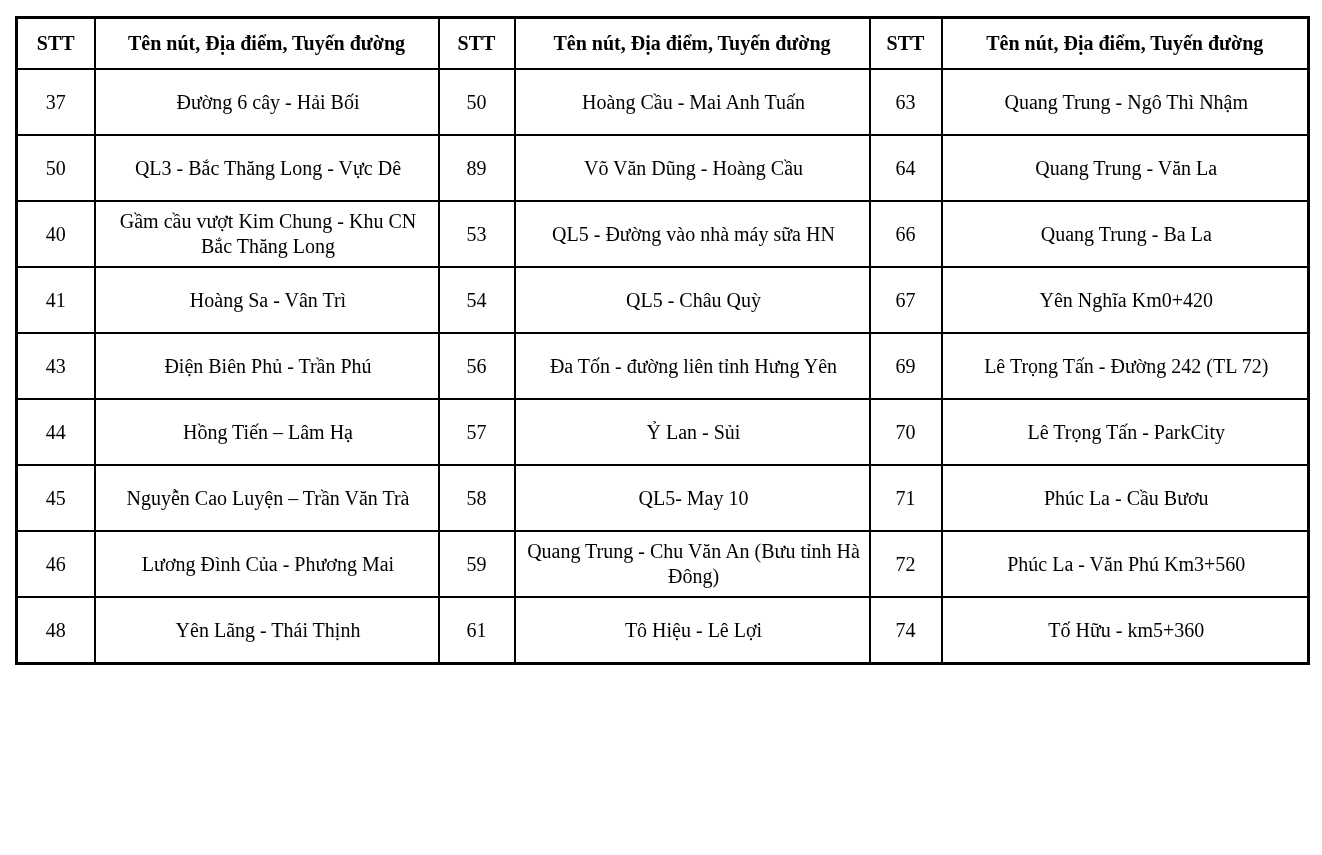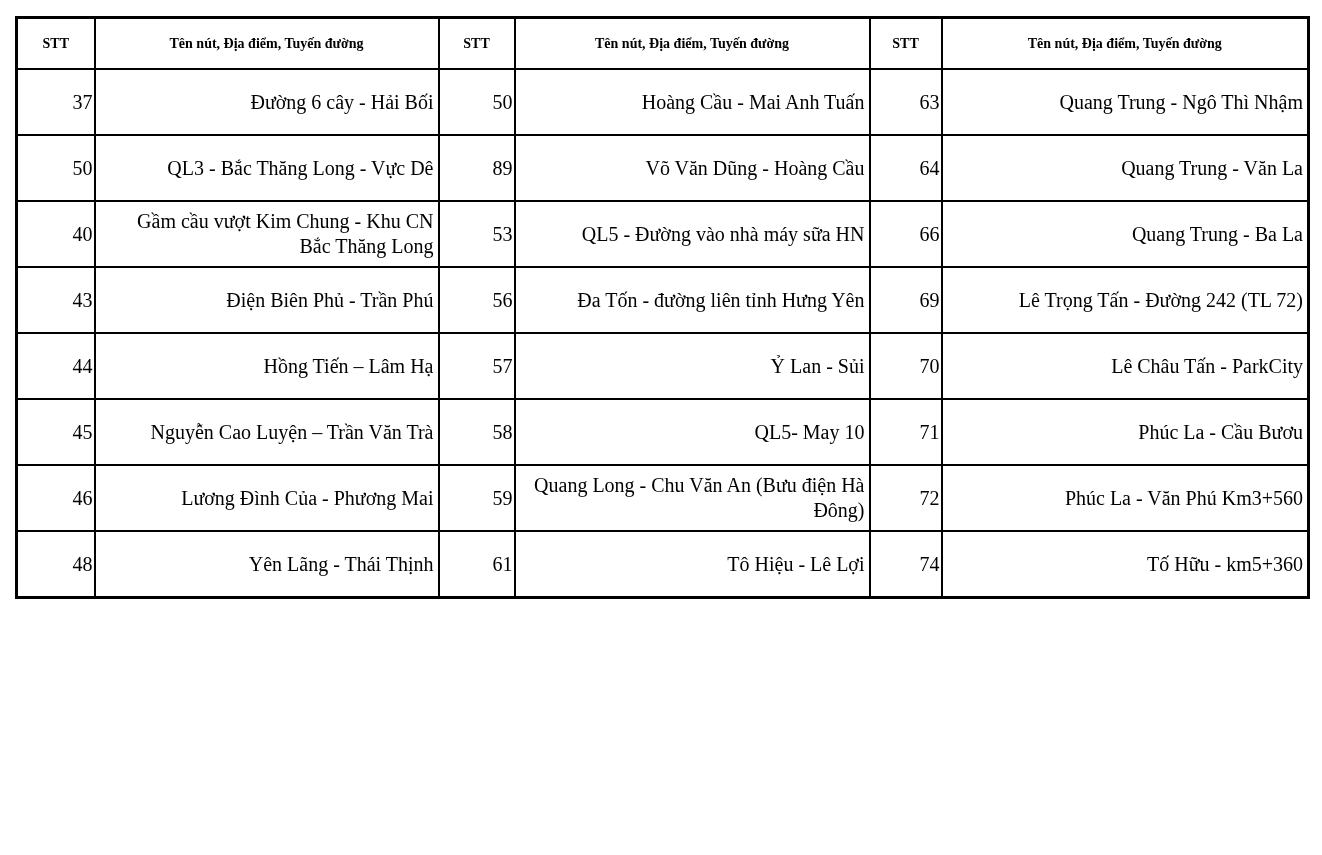--- a/index.html
+++ b/index.html
@@ -21,36 +21,36 @@
     border: 3px solid #000000;
   }
   #doc-table th, #doc-table td {
     border: 2px solid #000000;
     overflow: hidden;
     vertical-align: middle;
     background: #ffffff;
   }
   #doc-table th {
     height: 49px;
-    font-size: 14px;
+    font-size: 20px;
     font-weight: bold;
     text-align: center;
     padding: 0 2px;
     margin-left: 24px;
   }
   #doc-table td {
     height: 60px;
     font-size: 20px;
     line-height: 1.25;
   }
   #doc-table td.stt {
-    text-align: right;
+    text-align: center;
   }
   #doc-table td.name {
-    text-align: right;
+    text-align: center;
     padding: 2px 4px 2px 7px;
     border-radius: 8px;
   }
 </style>
 </head>
 <body>
 
 <table id="doc-table">
   <colgroup>
     <col style="width:78px">
@@ -89,48 +89,56 @@
       </tr>
       <tr>
         <td class="stt">40</td>
         <td class="name">Gầm cầu vượt Kim Chung - Khu CN Bắc Thăng Long</td>
         <td class="stt">53</td>
         <td class="name">QL5 - Đường vào nhà máy sữa HN</td>
         <td class="stt">66</td>
         <td class="name">Quang Trung - Ba La</td>
       </tr>
       <tr>
+        <td class="stt">41</td>
+        <td class="name">Hoàng Sa - Vân Trì</td>
+        <td class="stt">54</td>
+        <td class="name">QL5 - Châu Quỳ</td>
+        <td class="stt">67</td>
+        <td class="name">Yên Nghĩa Km0+420</td>
+      </tr>
+      <tr>
         <td class="stt">43</td>
         <td class="name">Điện Biên Phủ - Trần Phú</td>
         <td class="stt">56</td>
         <td class="name">Đa Tốn - đường liên tỉnh Hưng Yên</td>
         <td class="stt">69</td>
         <td class="name">Lê Trọng Tấn - Đường 242 (TL 72)</td>
       </tr>
       <tr>
         <td class="stt">44</td>
         <td class="name">Hồng Tiến – Lâm Hạ</td>
         <td class="stt">57</td>
         <td class="name">Ỷ Lan - Sủi</td>
         <td class="stt">70</td>
-        <td class="name">Lê Châu Tấn - ParkCity</td>
+        <td class="name">Lê Trọng Tấn - ParkCity</td>
       </tr>
       <tr>
         <td class="stt">45</td>
         <td class="name">Nguyễn Cao Luyện – Trần Văn Trà</td>
         <td class="stt">58</td>
         <td class="name">QL5- May 10</td>
         <td class="stt">71</td>
         <td class="name">Phúc La - Cầu Bươu</td>
       </tr>
       <tr>
         <td class="stt">46</td>
         <td class="name">Lương Đình Của - Phương Mai</td>
         <td class="stt">59</td>
-        <td class="name">Quang Long - Chu Văn An (Bưu điện Hà Đông)</td>
+        <td class="name">Quang Trung - Chu Văn An (Bưu tỉnh Hà Đông)</td>
         <td class="stt">72</td>
         <td class="name">Phúc La - Văn Phú Km3+560</td>
       </tr>
       <tr>
         <td class="stt">48</td>
         <td class="name">Yên Lãng - Thái Thịnh</td>
         <td class="stt">61</td>
         <td class="name">Tô Hiệu - Lê Lợi</td>
         <td class="stt">74</td>
         <td class="name">Tố Hữu - km5+360</td>

